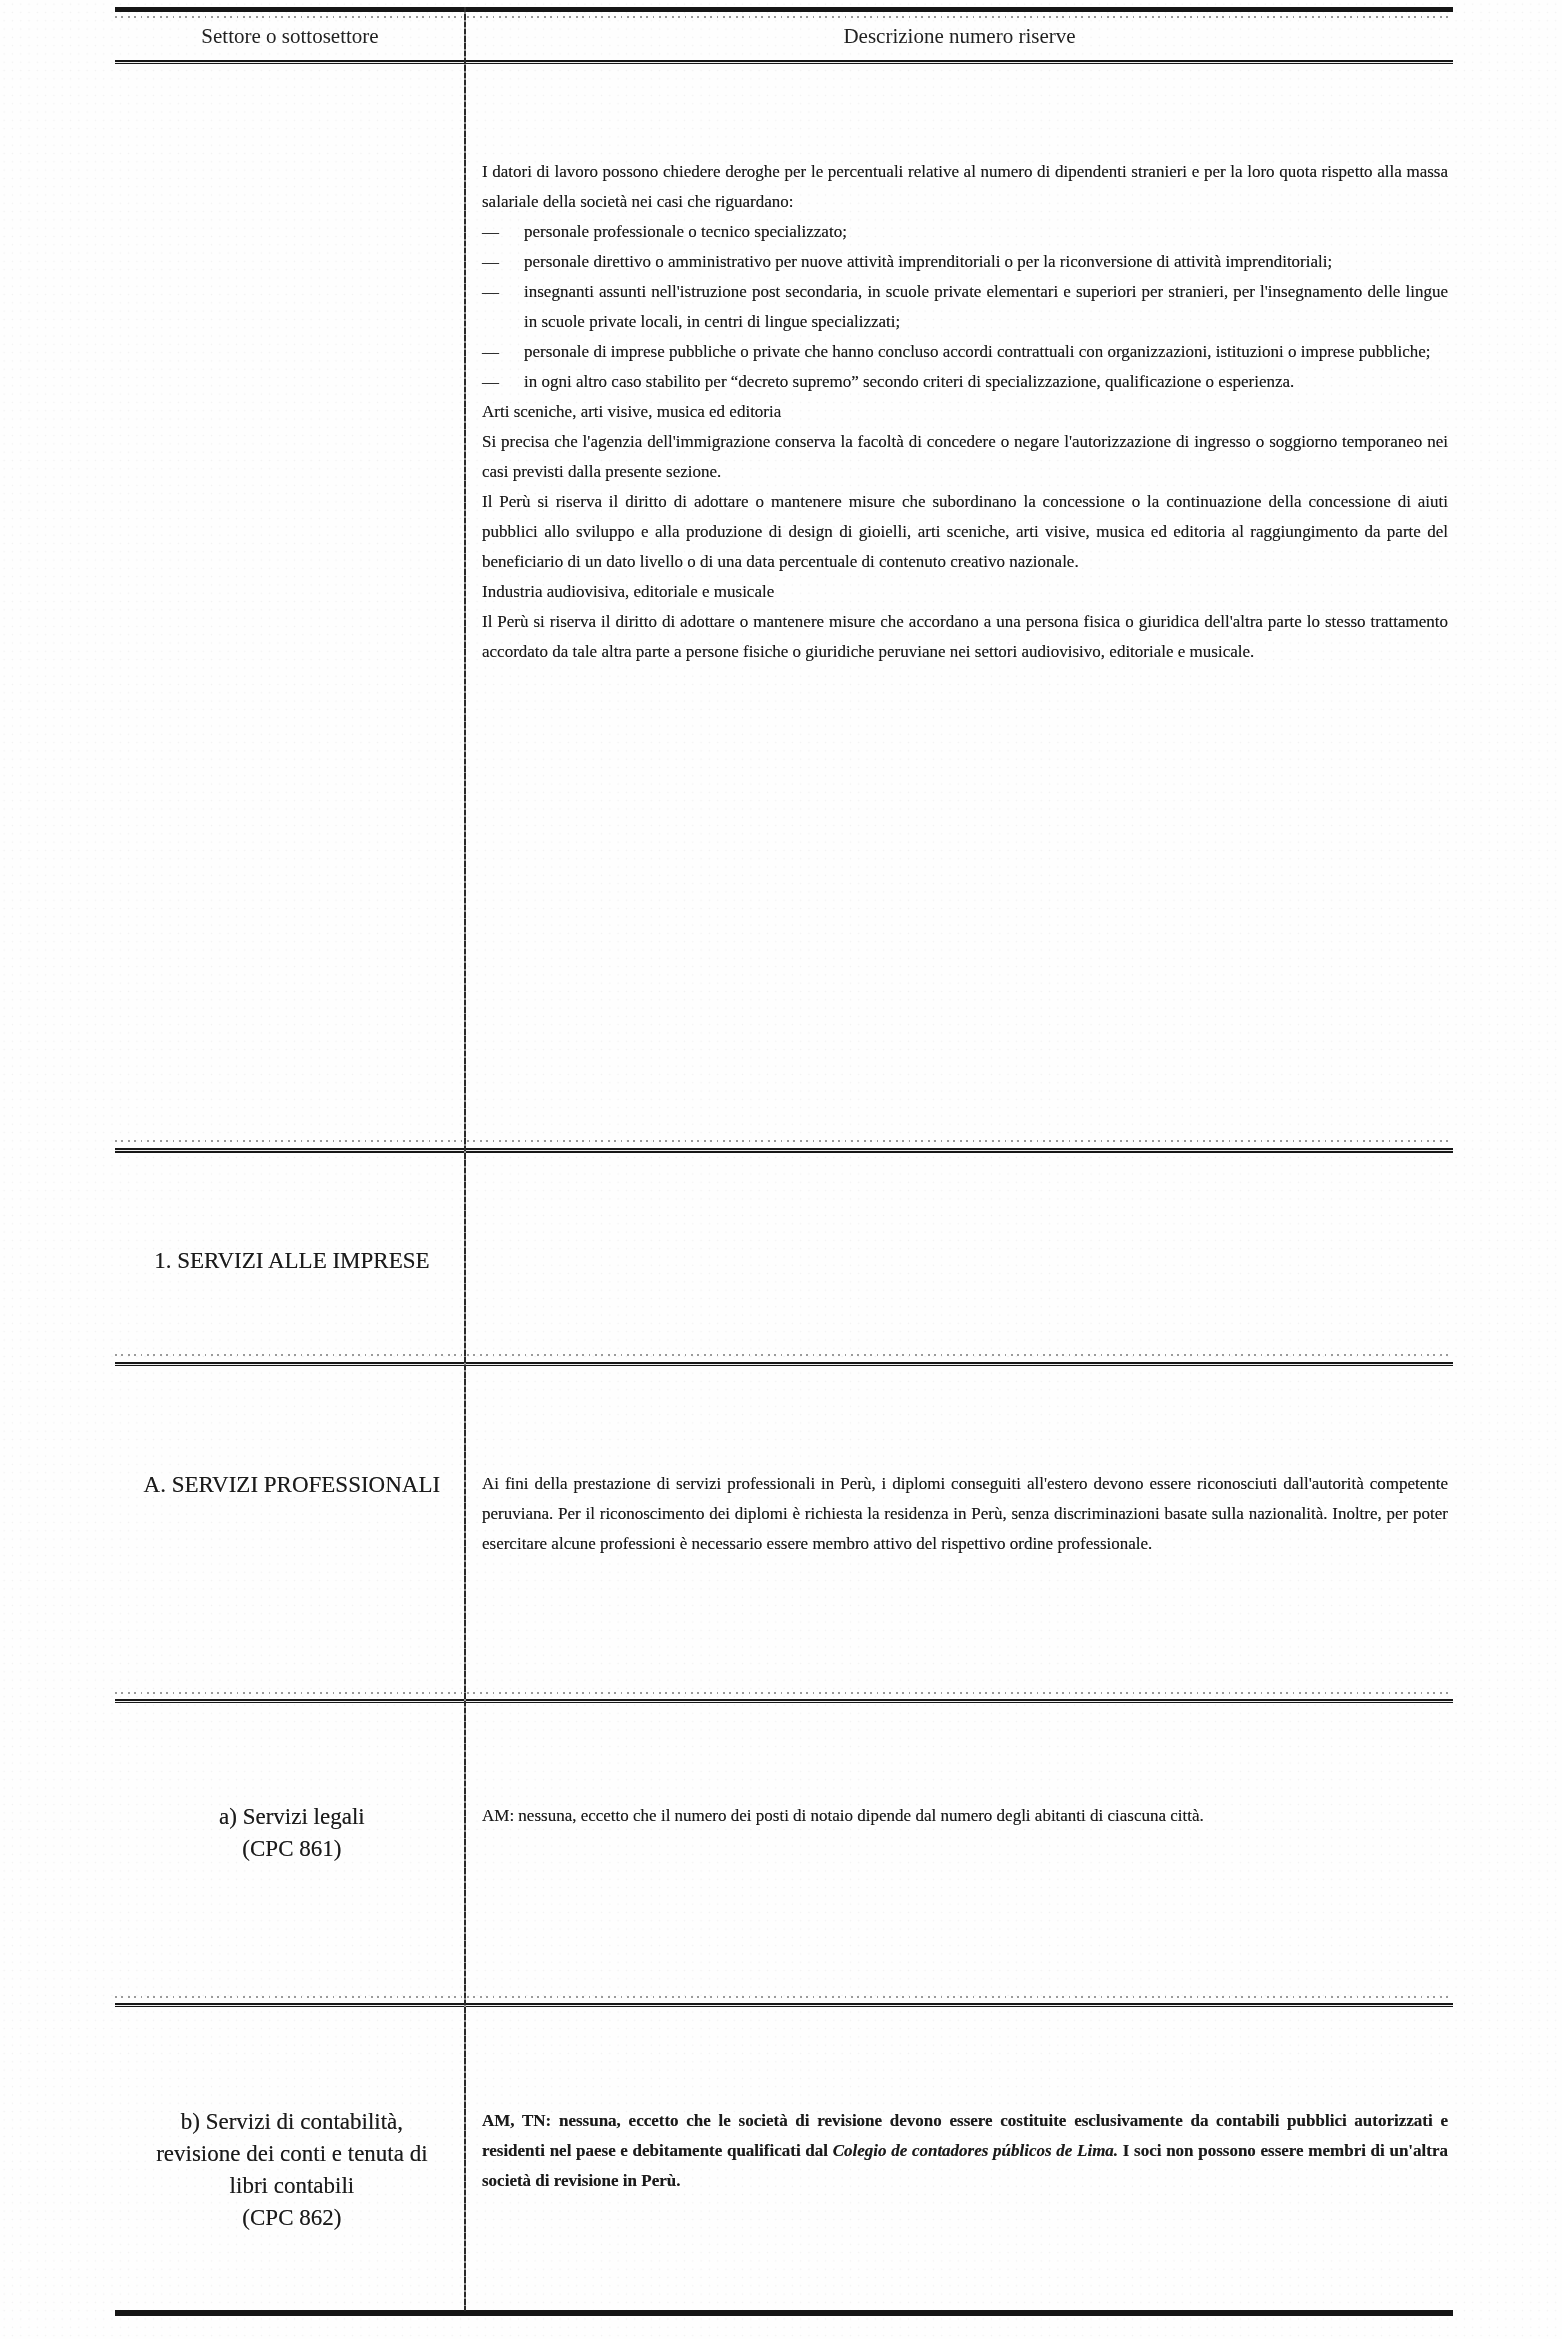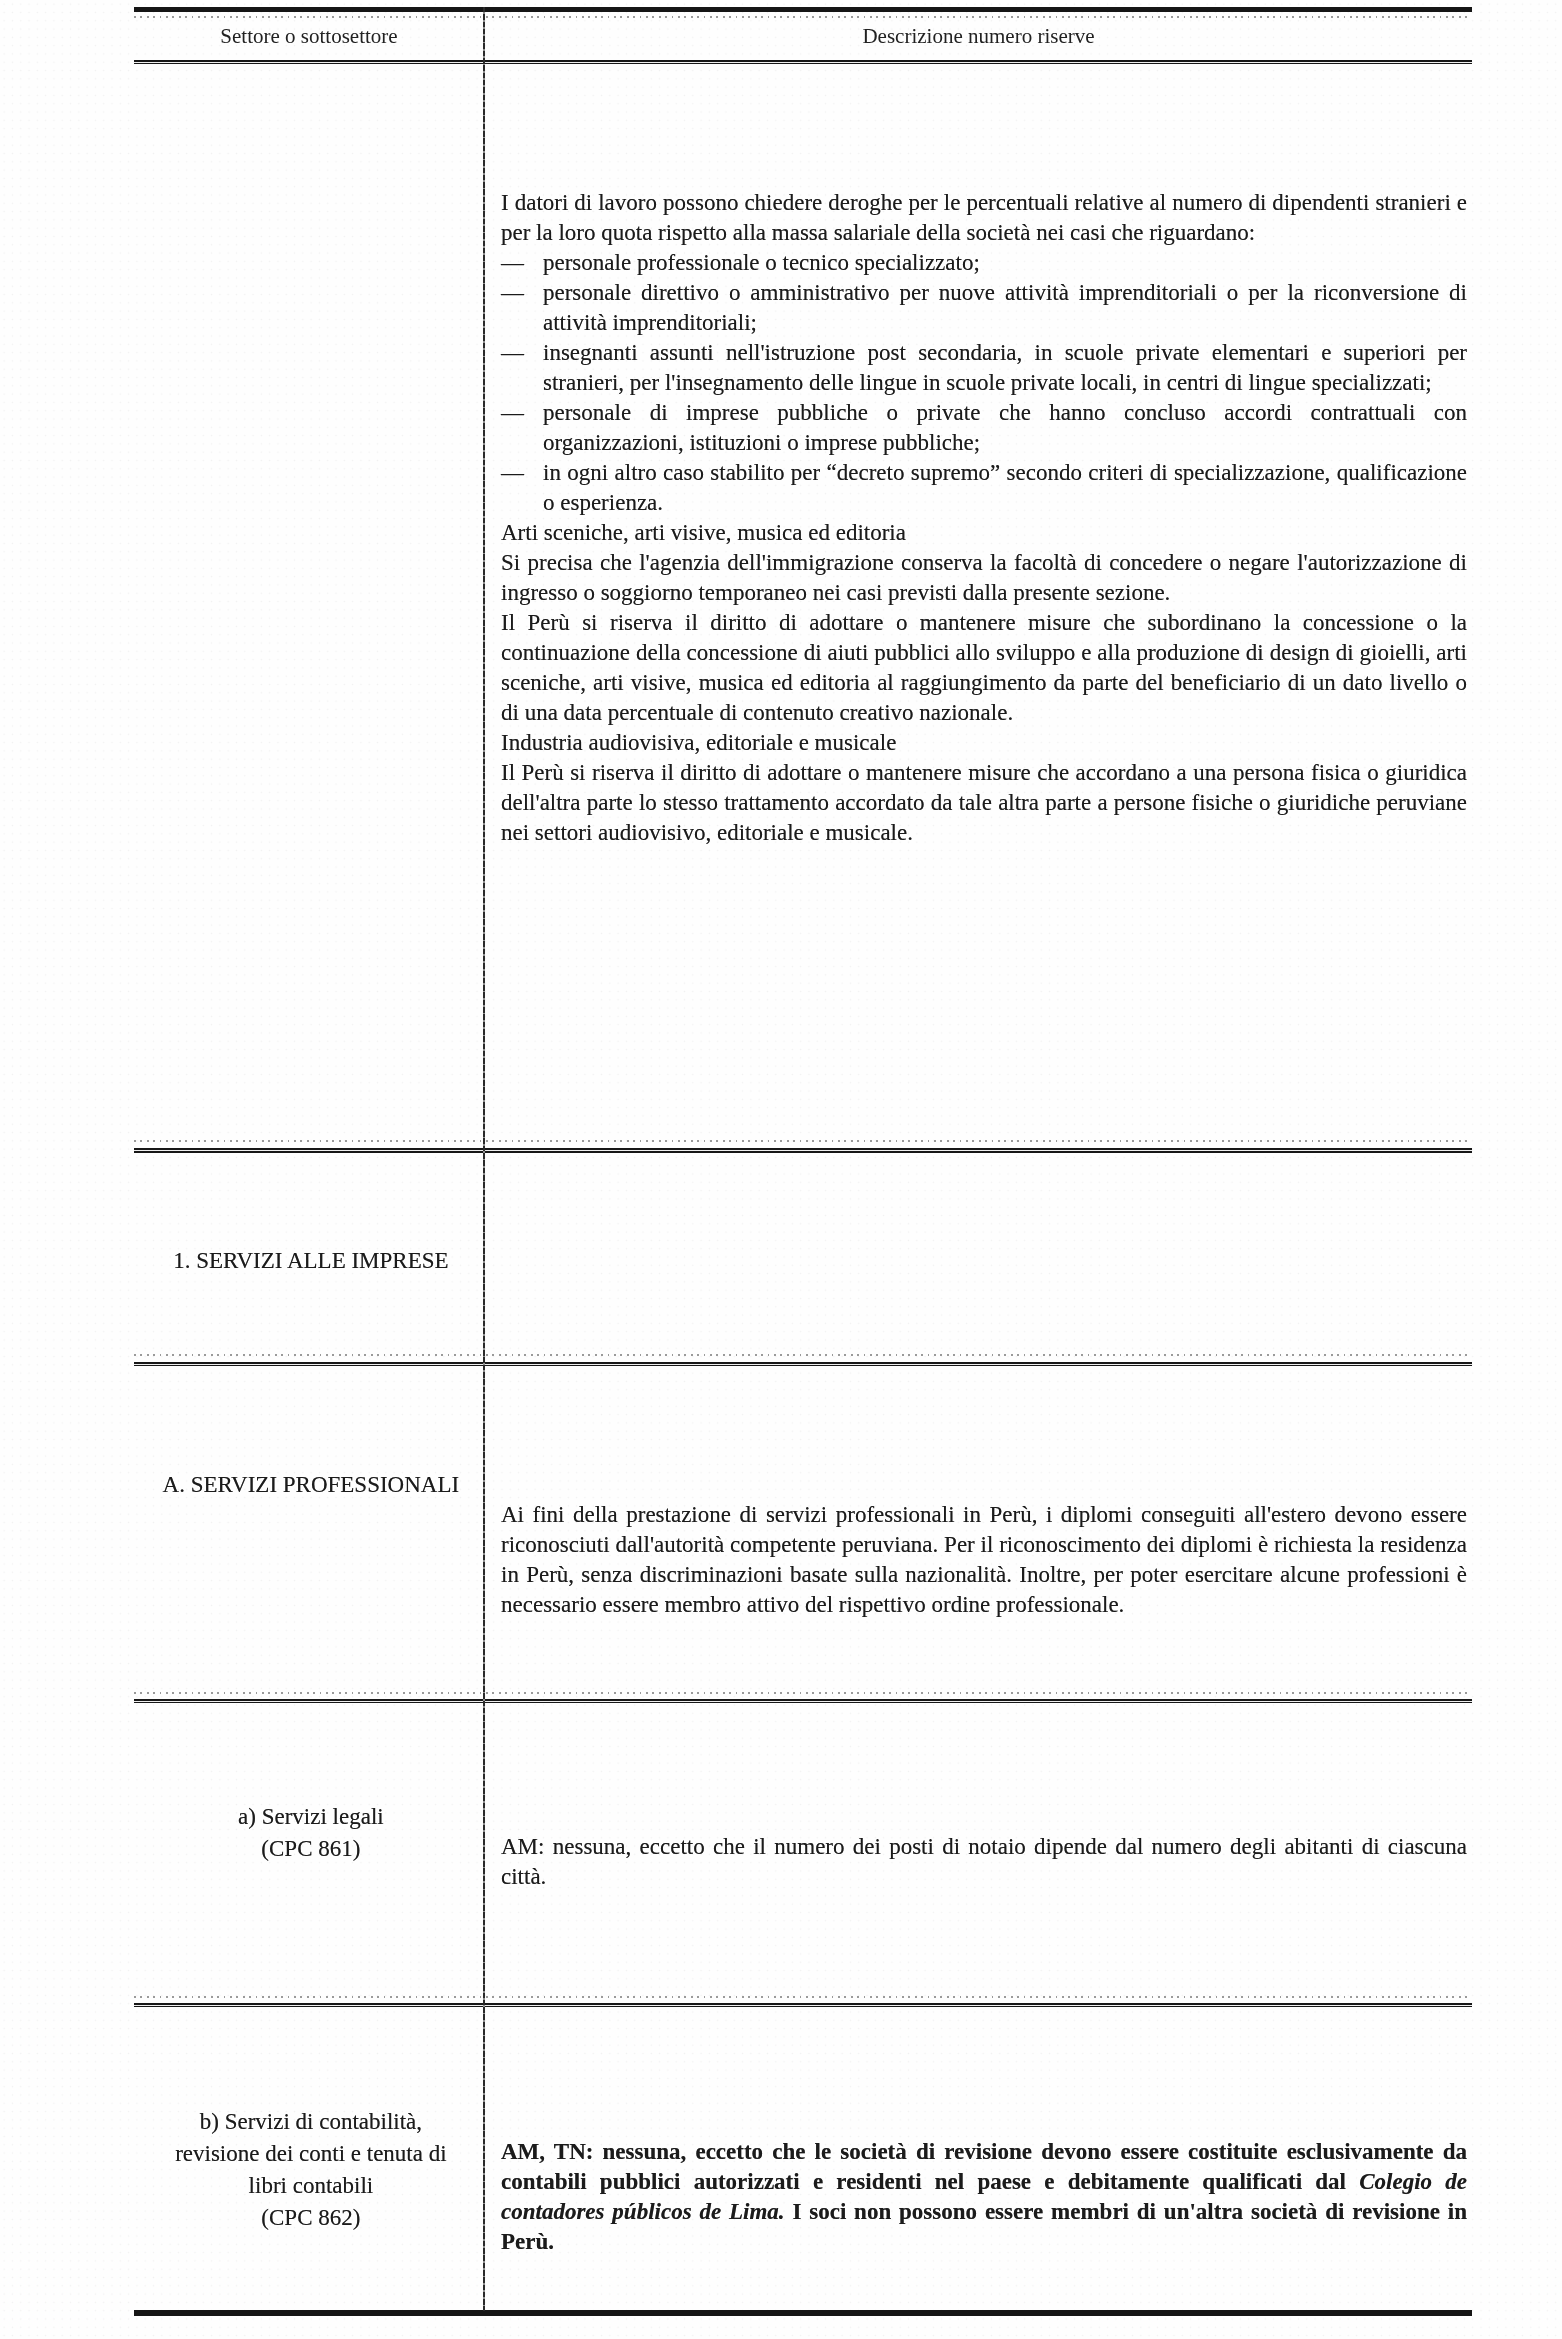--- a/index.html
+++ b/index.html
@@ -10,44 +10,43 @@
     color:#1b1b1b;
     -webkit-font-smoothing:antialiased;
   }
   .page{
     position:relative;width:1563px;height:2340px;overflow:hidden;
     background-color:#fefefe;
     background-image:radial-gradient(rgba(0,0,0,0.05) 0.7px, transparent 1px);
     background-size:8.3px 8.3px;
   }
   .table{
-    position:absolute;left:134px;top:7.3px;width:1338px;height:2309px;
+    position:absolute;left:115px;top:7.3px;width:1338px;height:2309px;
   }
   .hline{position:absolute;left:0;width:1338px;}
   .rule-solid{background:#151515;}
   .rule-double{background:linear-gradient(to bottom,#171717 0 1.8px,#efefef 1.8px 2.8px,#171717 2.8px 100%);}
   .rule-echo{
     height:1.8px;
     background-image:repeating-linear-gradient(to right,#9a9a9a 0 1.8px,transparent 1.8px 6.4px);
   }
   .vline{
     position:absolute;left:349px;top:0;width:1.8px;height:2304px;
     background:repeating-linear-gradient(to bottom,#2a2a2a 0 5.5px,#8f8f8f 5.5px 7.3px);
   }
   .hcell{
     position:absolute;top:15.6px;text-align:center;
     font-size:21px;line-height:26px;color:#222;
   }
   .hcell.c1{left:0;width:350px;}
   .hcell.c2{left:351px;width:987px;}
   .cell-desc{
     position:absolute;left:367px;width:966px;
-    font-size:23px;line-height:30px;
+    font-size:17px;line-height:30px;
     text-shadow:0 0 0.5px rgba(25,25,25,0.55);
-    margin-top:31px;
   }
   .cell-desc p{margin:0;text-align:justify;}
   .dash-row{display:flex;}
   .dash-marker{width:42px;flex:none;}
   .dash-text{flex:1;text-align:justify;}
   .cell-sector{
     position:absolute;left:6.4px;width:341px;
     font-size:23px;line-height:32px;
     white-space:pre-line;
     text-shadow:0 0 0.5px rgba(25,25,25,0.55);

